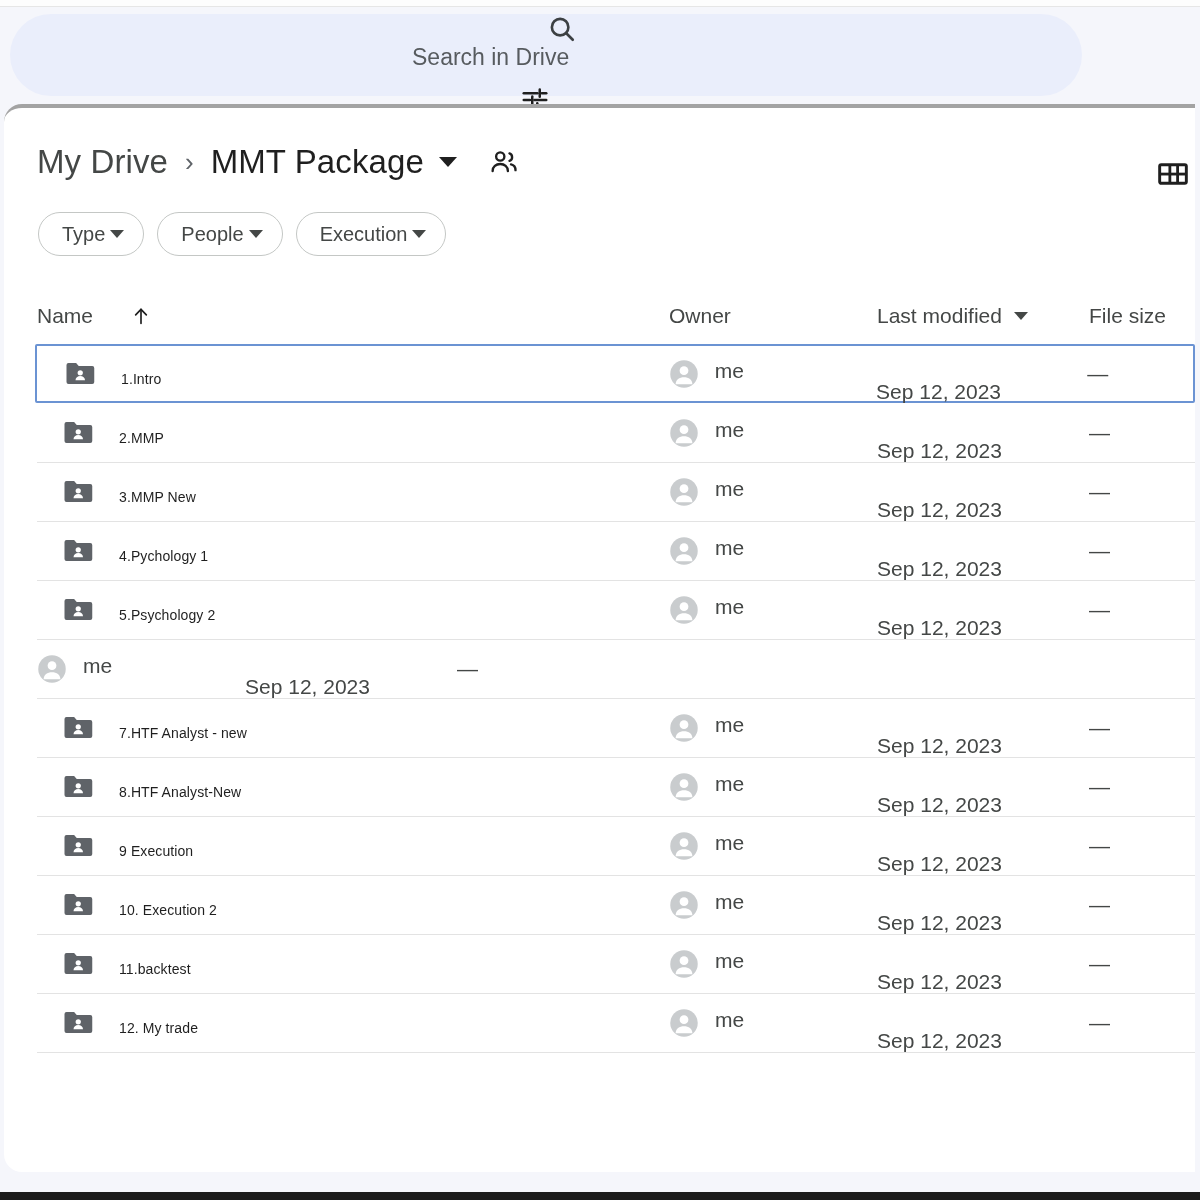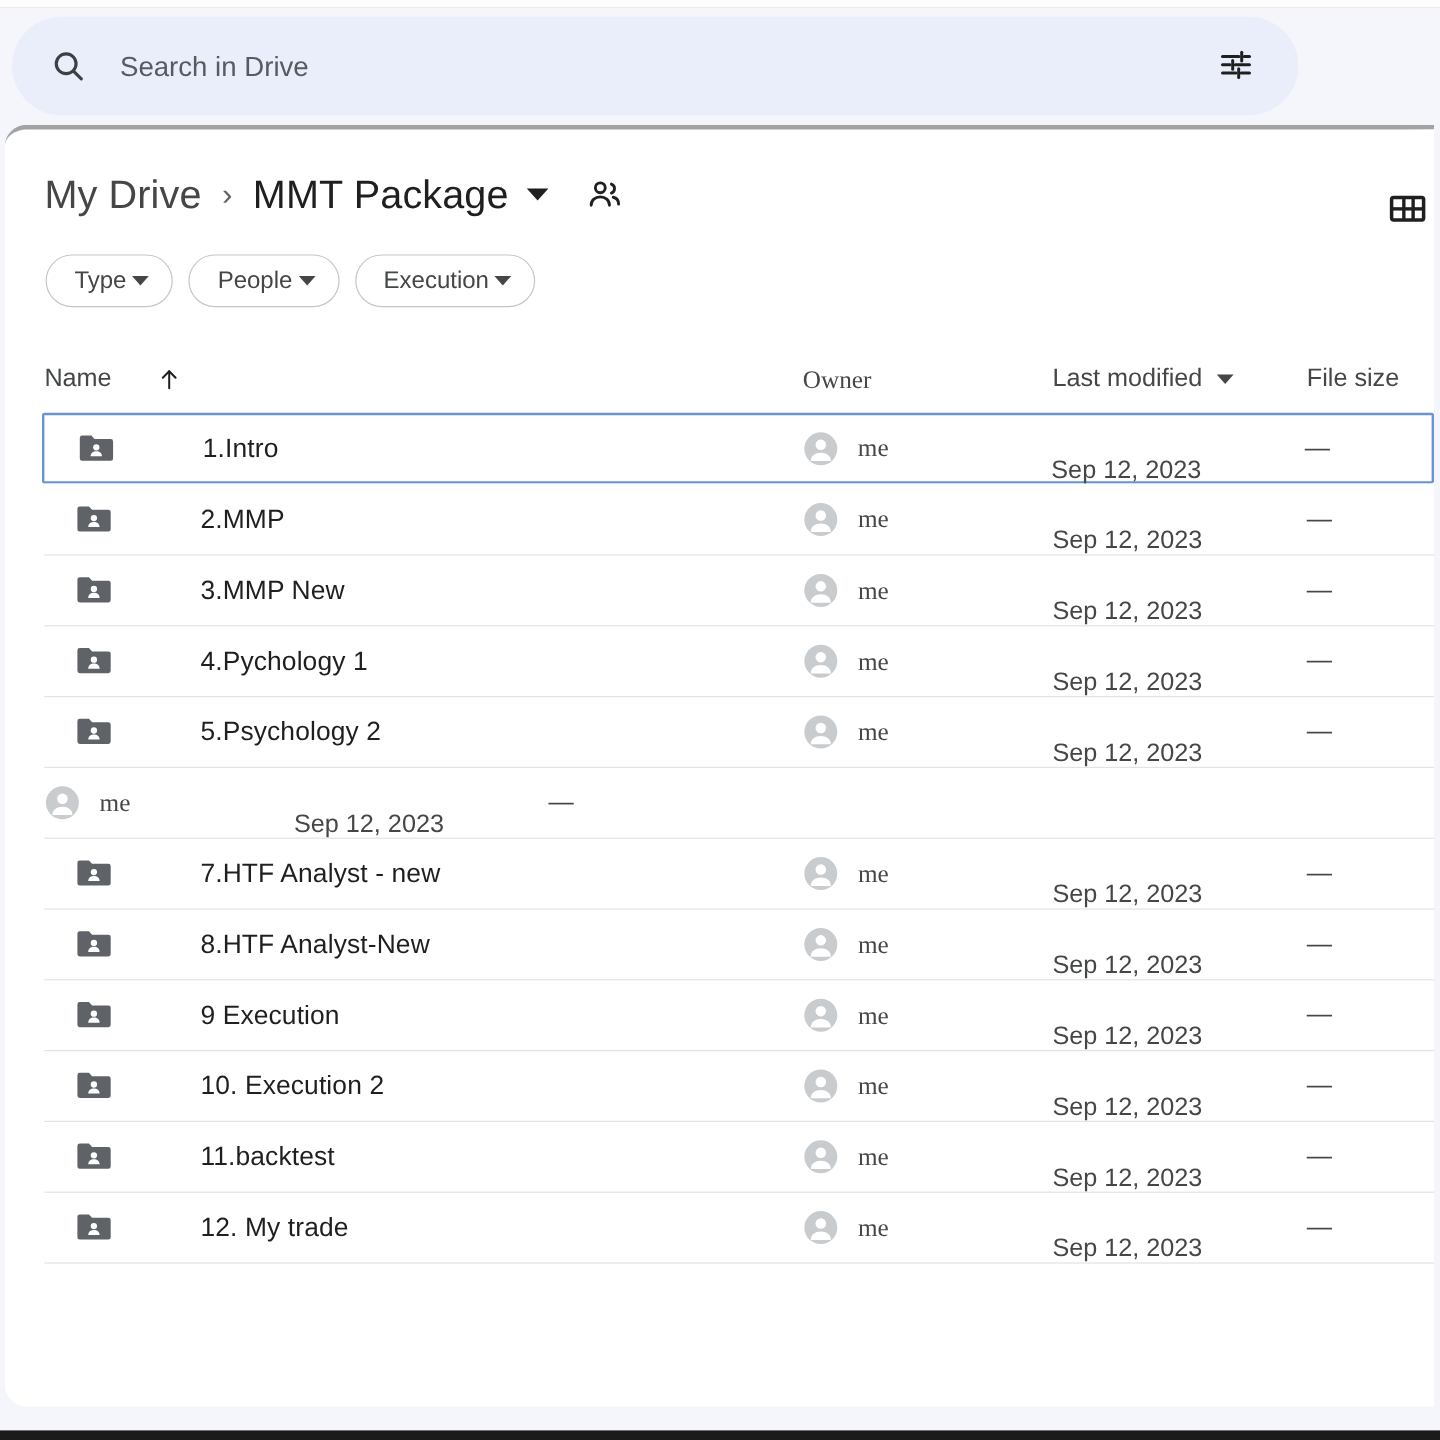--- a/index.html
+++ b/index.html
@@ -43,20 +43,21 @@
 
   
   .search-bar {
     position: absolute;
     left: 10px; top: 14px;
     width: 1072px; height: 82px;
     background: #eaeefb;
     border-radius: 42px;
     display: flex;
     align-items: center;
+    flex-direction: column;
   }
   .search-icon {
     margin-left: 32px;
     width: 30px; height: 30px;
     flex: 0 0 auto;
     color: #3c4043;
   }
   .search-input {
     flex: 1 1 auto;
     border: 0;
@@ -172,21 +173,21 @@
     width: 1158px;
   }
   .t-head {
     display: flex;
     align-items: center;
     height: 56px;
     font-size: 21px;
     color: #444746;
   }
   .col-name   { width: 632px; display: flex; align-items: flex-end; }
-  .col-owner  { width: 208px; display: flex; align-items: center; font-family: Liberation Serif, serif; }
+  .col-owner  { width: 208px; display: flex; align-items: flex-start; }
   .col-mod    { width: 212px; display: flex; align-items: center; }
   .col-size   { width: 106px; display: flex; align-items: center; }
 
   .sort-arrow {
     margin-left: 38px;
     width: 20px; height: 22px;
     color: #1f1f1f;
     cursor: pointer;
   }
   .head-caret {
@@ -220,25 +221,24 @@
   .t-row.selected + .t-row { border-top: 0; }
 
   .folder-icon {
     width: 30px; height: 26px;
     margin-left: 26px;
     margin-right: 26px;
     flex: 0 0 auto;
     color: #5f6368;
   }
   .file-name {
-    font-size: 22px;
+    font-size: 14px;
     color: #1f1f1f;
     letter-spacing: 0.1px;
     white-space: nowrap;
-    margin-left: 48px;
   }
   .avatar {
     width: 30px; height: 30px;
     flex: 0 0 auto;
     margin-right: 16px;
     color: #c9ccce;
   }
   .owner-name { font-size: 21px; color: #444746; }
   .mod-date   { font-size: 21px; color: #444746; white-space: nowrap; margin-top: 36px; }
   .size-val   { font-size: 21px; color: #444746; }

